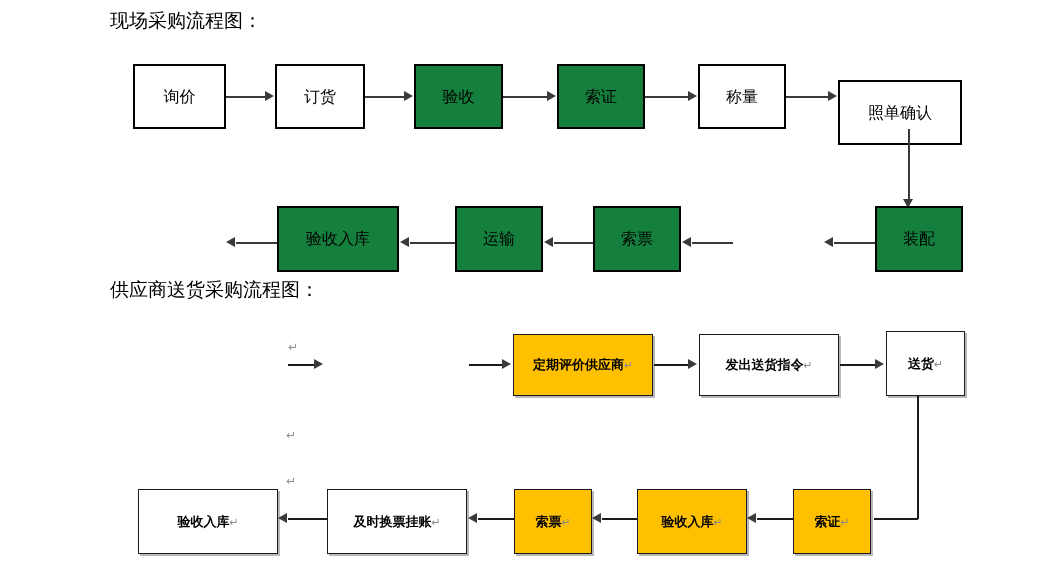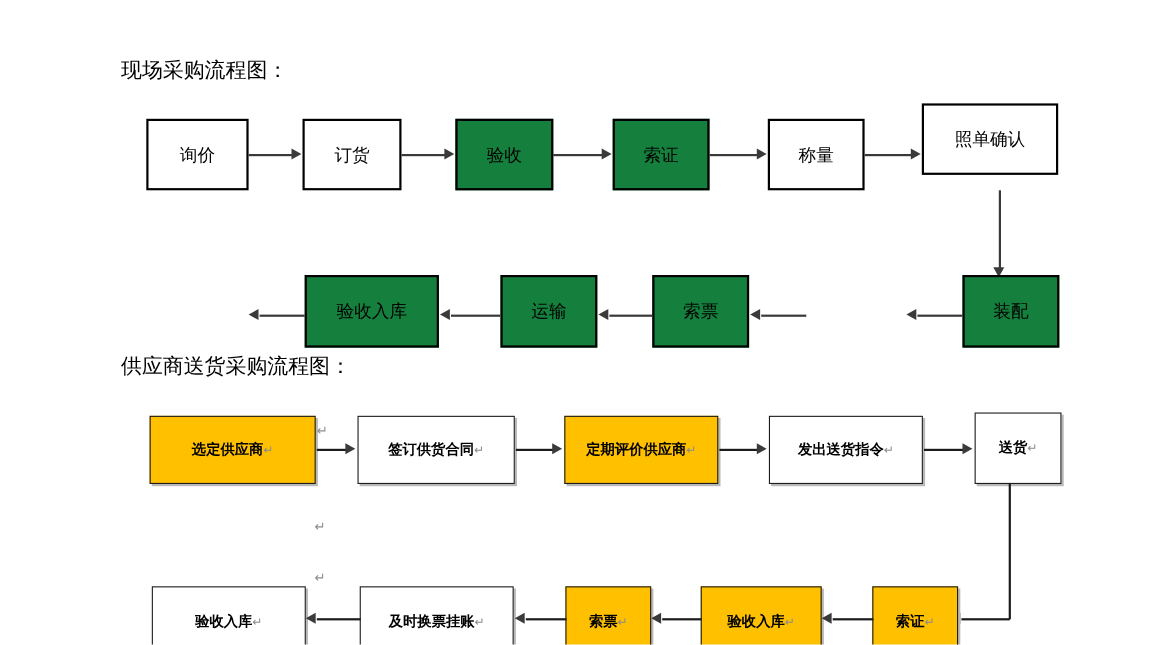--- a/index.html
+++ b/index.html
@@ -1,21 +1,21 @@
 <!DOCTYPE html>
 <html><head>
 <meta charset="utf-8">
 <style>
   html,body{margin:0;padding:0;background:#ffffff;}
   body{
     width:1059px;height:586px;position:relative;overflow:hidden;
     font-family:"DejaVu Serif","Liberation Serif",serif;
     -webkit-font-smoothing:none;
   }
-  .canvas{position:absolute;left:0;top:0;width:1059px;height:522px;margin-top:44px;}
+  .canvas{position:absolute;left:0;top:0;width:1059px;height:522px;}
 
   
   .section-title{
     position:absolute;
     font-family:"DejaVu Serif","Liberation Serif",serif;
     font-size:19px;line-height:24px;color:#000000;white-space:nowrap;
   }
 
   
   .node{
@@ -74,21 +74,21 @@
   </div>
   <div class="node top fill" style="left:414px;top:64px;width:89px;height:65px;">
     <span class="txt">验收</span>
   </div>
   <div class="node top fill" style="left:557px;top:64px;width:88px;height:65px;">
     <span class="txt">索证</span>
   </div>
   <div class="node top" style="left:698px;top:64px;width:88px;height:65px;">
     <span class="txt">称量</span>
   </div>
-  <div class="node top" style="left:838px;top:50px;width:124px;height:65px;">
+  <div class="node top" style="left:838px;top:80px;width:124px;height:65px;">
     <span class="txt">照单确认</span>
   </div>
 
   <div class="line h" style="left:226px;top:96px;width:40px;"></div>
   <div class="ah right" style="left:265px;top:91px;"></div>
   <div class="line h" style="left:365px;top:96px;width:40px;"></div>
   <div class="ah right" style="left:404px;top:91px;"></div>
   <div class="line h" style="left:503px;top:96px;width:45px;"></div>
   <div class="ah right" style="left:547px;top:91px;"></div>
   <div class="line h" style="left:645px;top:96px;width:44px;"></div>
@@ -118,26 +118,20 @@
   <div class="ah left" style="left:400px;top:237px;"></div>
   <div class="line h" style="left:554px;top:242px;width:39px;"></div>
   <div class="ah left" style="left:544px;top:237px;"></div>
   <div class="line h" style="left:692px;top:242px;width:41px;"></div>
   <div class="ah left" style="left:682px;top:237px;"></div>
   <div class="line h" style="left:834px;top:242px;width:41px;"></div>
   <div class="ah left" style="left:824px;top:237px;"></div>
 
   <div class="section-title" style="left:110px;top:277px;">供应商送货采购流程图：</div>
 
-  <div class="node bot fill" style="left:136px;top:334px;width:151px;height:62px;">
-    <span class="txt"><span>选定供应商</span><span class="pilcrow">↵</span></span>
-  </div>
-  <div class="node bot" style="left:325px;top:334px;width:143px;height:62px;">
-    <span class="txt"><span>签订供货合同</span><span class="pilcrow">↵</span></span>
-  </div>
   <div class="node bot fill" style="left:513px;top:334px;width:140px;height:62px;">
     <span class="txt"><span>定期评价供应商</span><span class="pilcrow">↵</span></span>
   </div>
   <div class="node bot" style="left:699px;top:334px;width:140px;height:62px;">
     <span class="txt"><span>发出送货指令</span><span class="pilcrow">↵</span></span>
   </div>
   <div class="node bot" style="left:886px;top:331px;width:79px;height:65px;">
     <span class="txt"><span>送货</span><span class="pilcrow">↵</span></span>
   </div>
 

